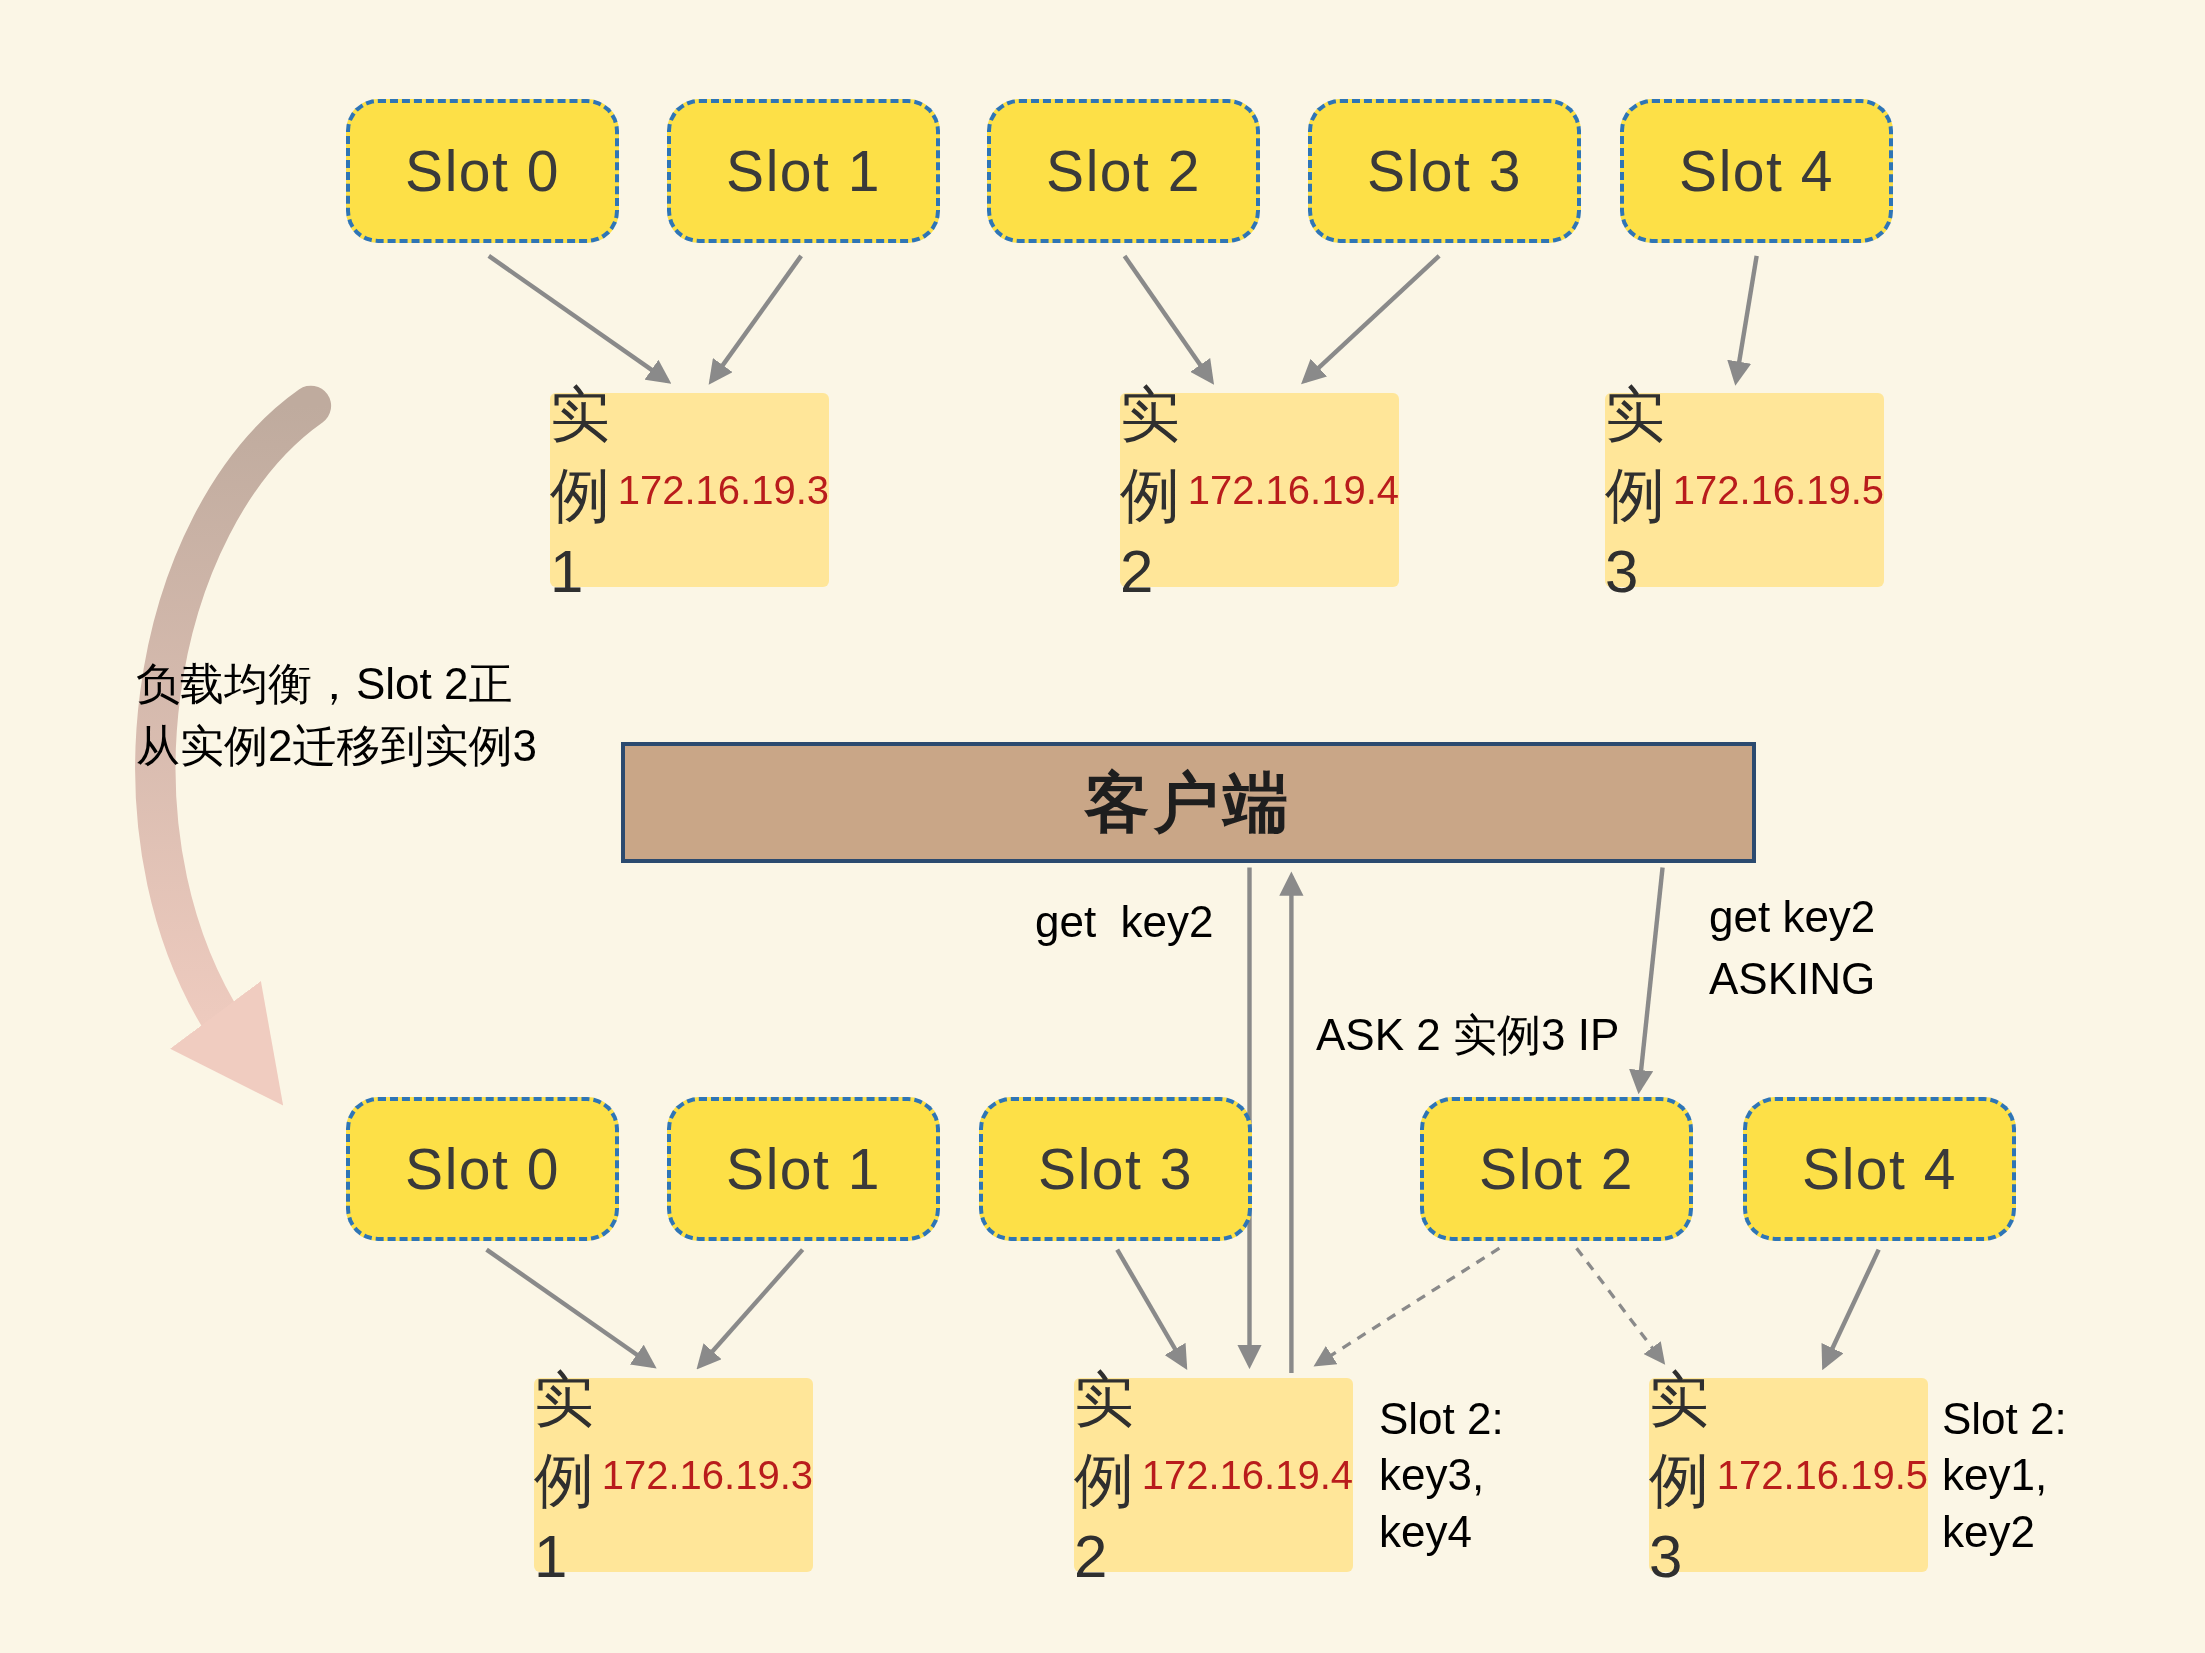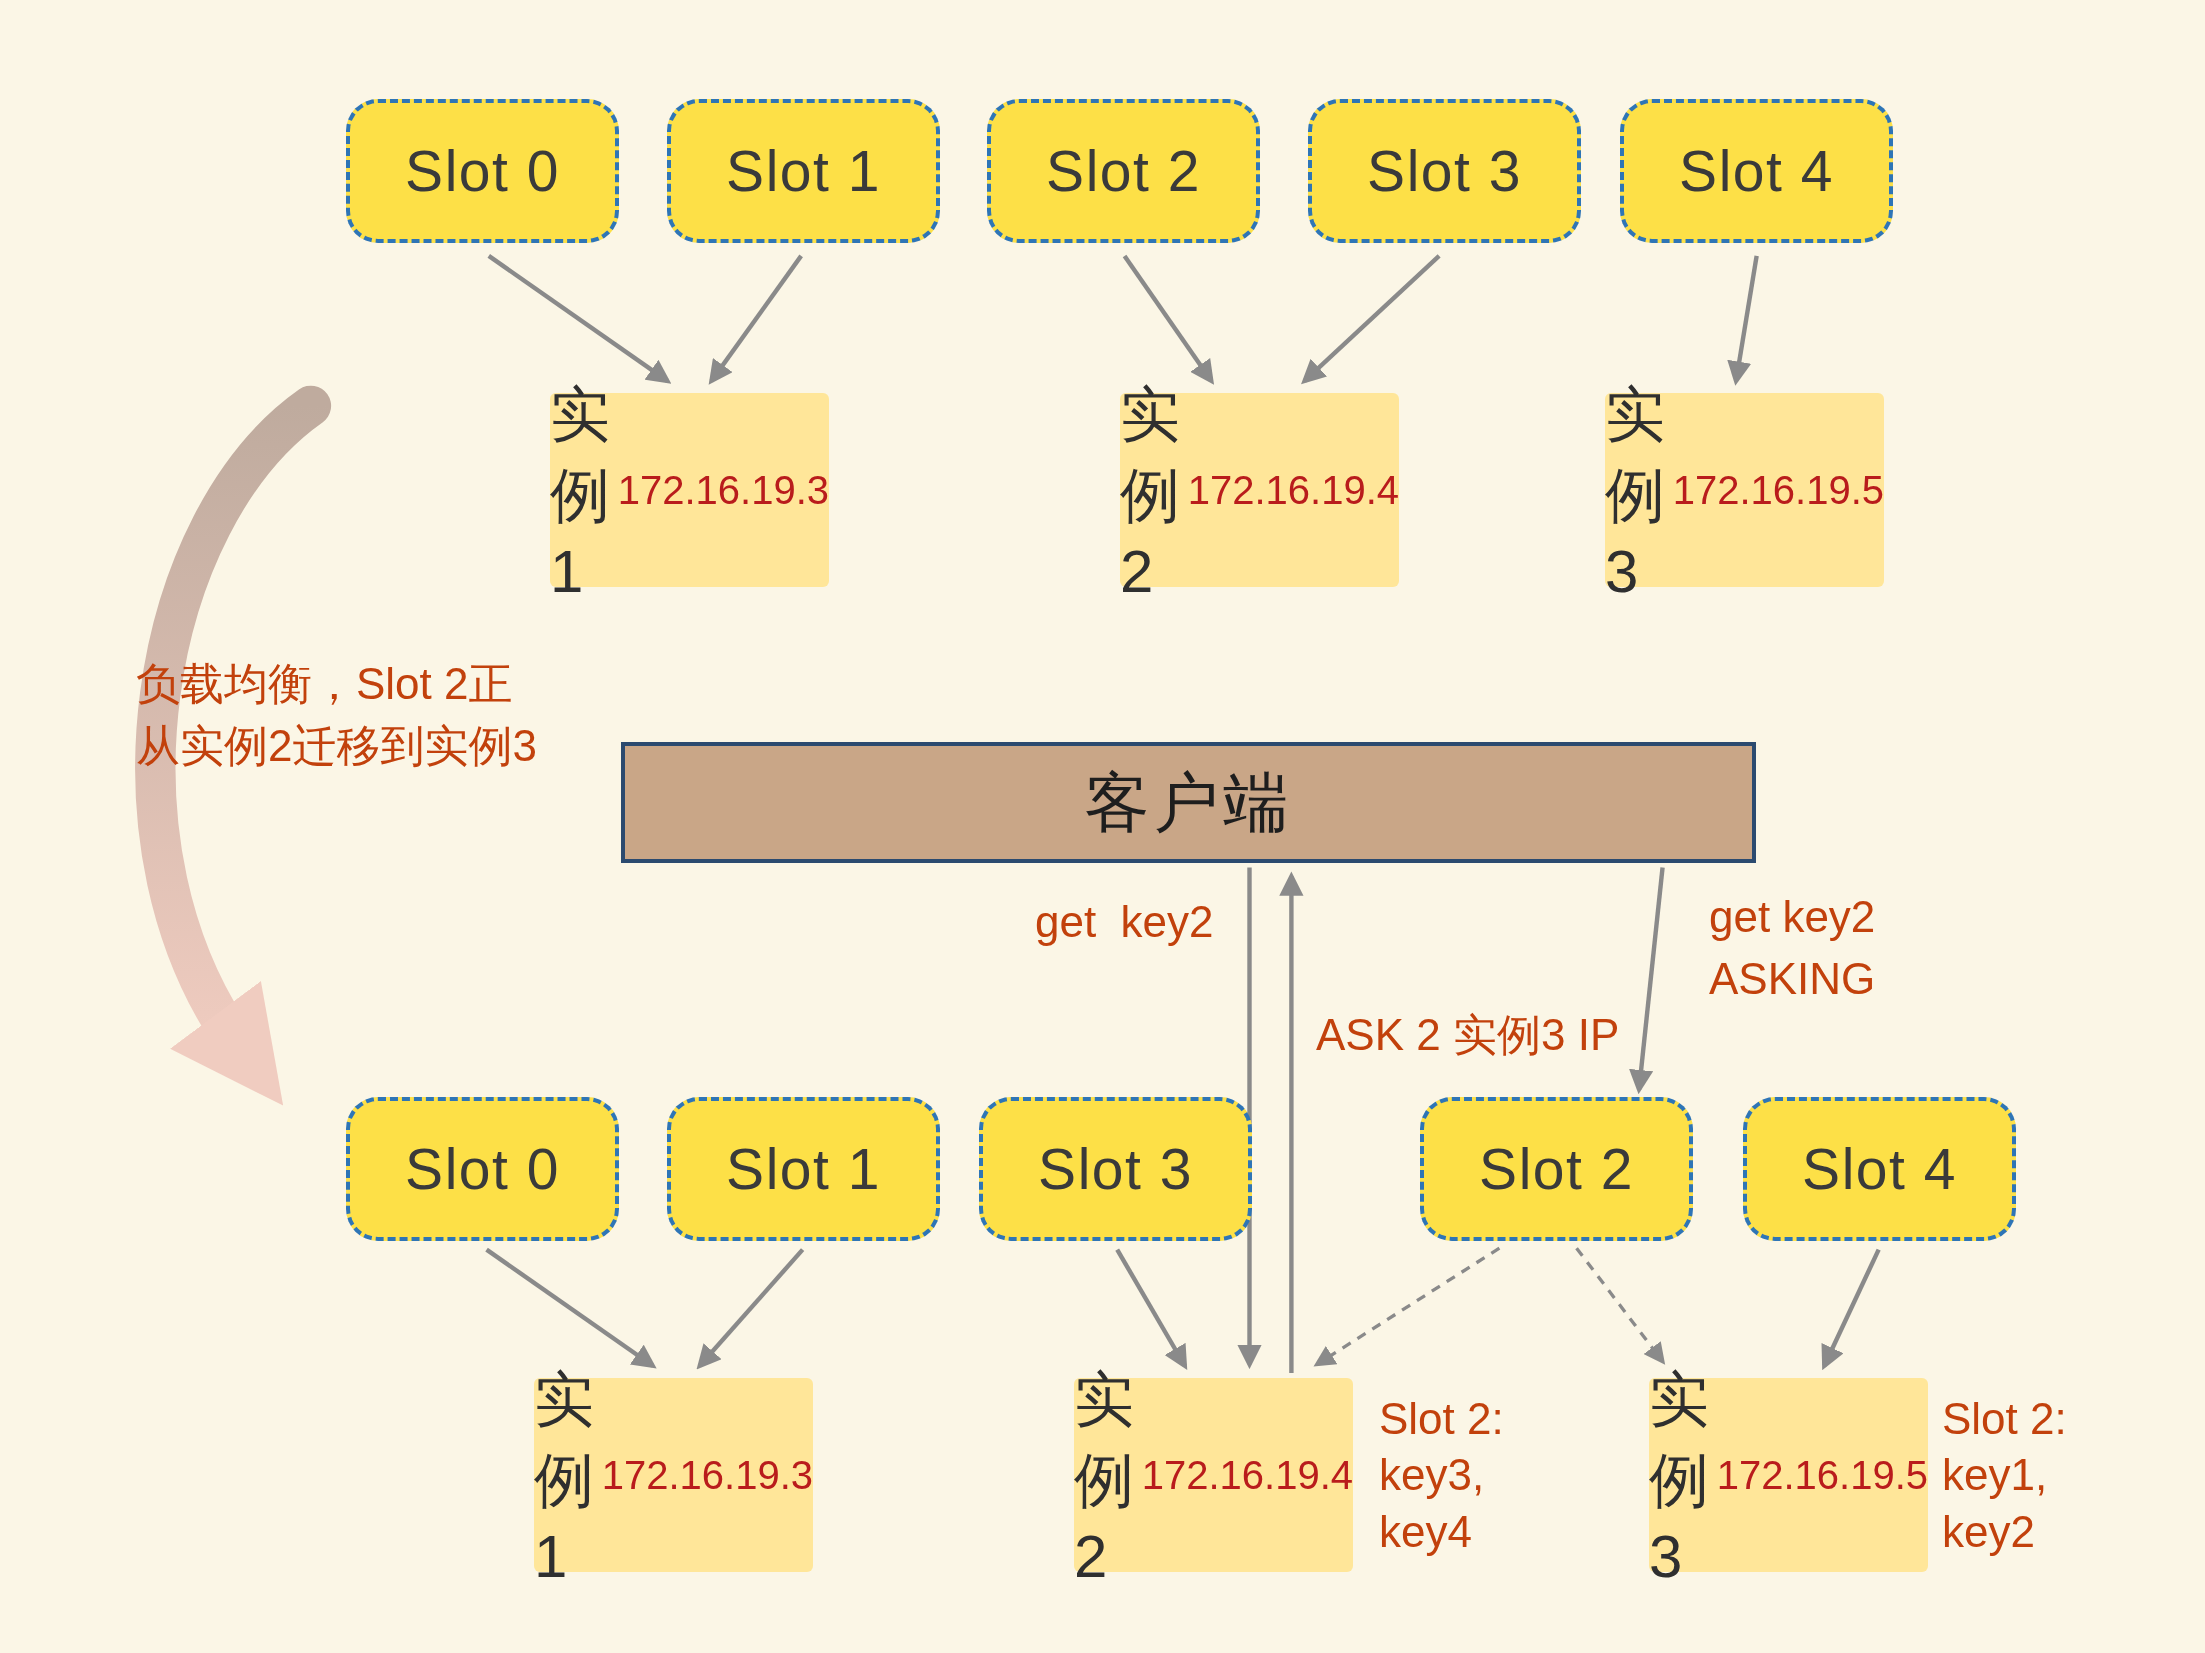--- a/index.html
+++ b/index.html
@@ -75,30 +75,31 @@
     left: 621px;
     top: 742px;
     width: 1135px;
     height: 121px;
     background: #C9A687;
     border: 4.4px solid #2B4A6F;
     box-sizing: border-box;
     display: flex;
     align-items: center;
     justify-content: center;
+    font-weight: bold;
   }
   .client-label {
     font-size: 65px;
     color: #1E1E1E;
     letter-spacing: 4.4px;
   }
   .note {
     position: absolute;
     font-size: 44px;
-    color: #c2410c;
+    color: #000000;
     line-height: 1.42;
     white-space: pre-wrap;
   }
   .note-migration { left: 136px; top: 653px; }
   .note-getkey2   { left: 1035px; top: 891px; }
   .note-ask       { left: 1316px; top: 984px; margin-top: 20px; }
   .note-asking    { left: 1709px; top: 886px; }
   .note-keys2     { left: 1379px; top: 1391px; line-height: 1.28; }
   .note-keys3     { left: 1942px; top: 1391px; line-height: 1.28; }
 </style>

